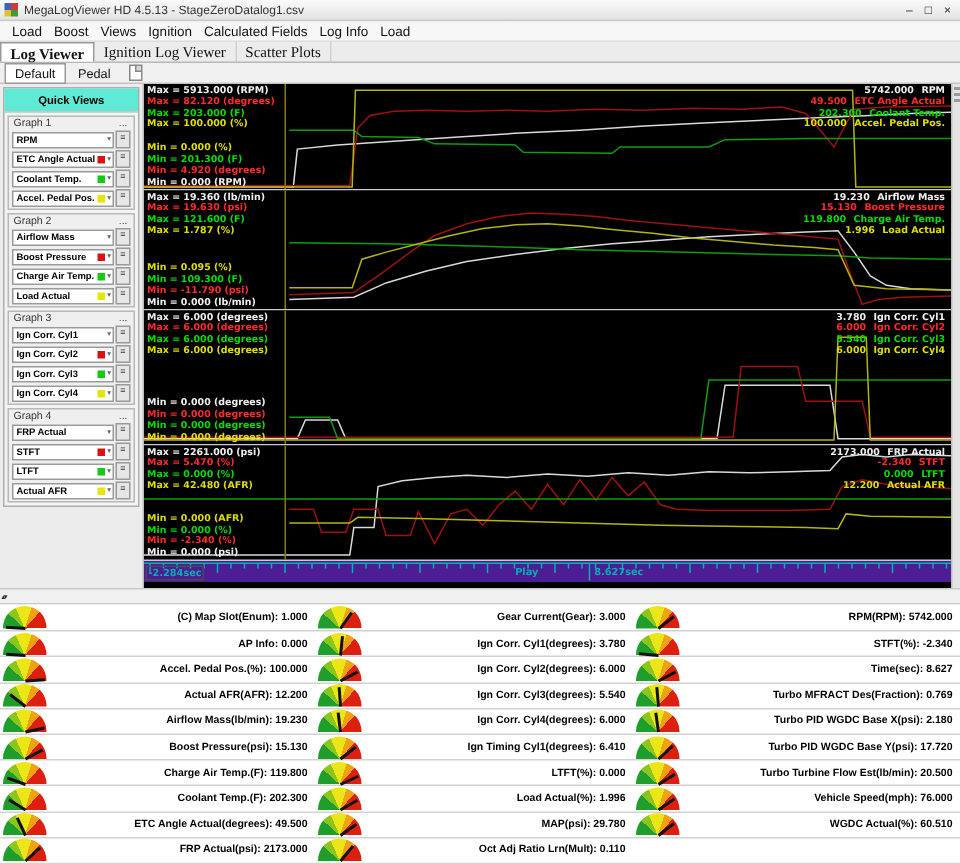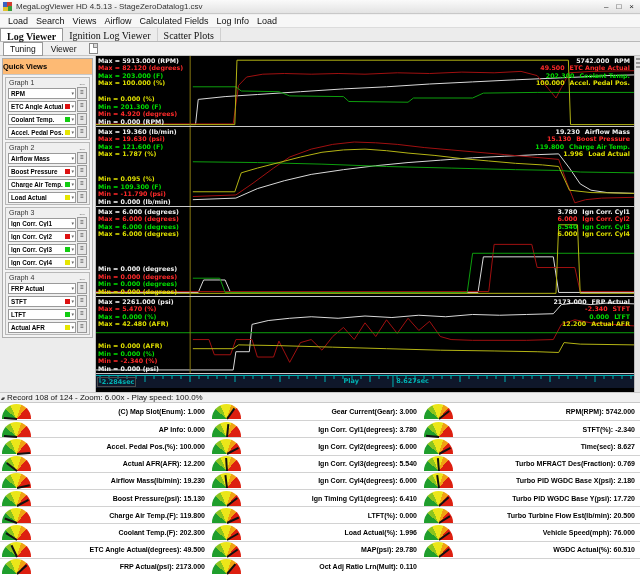--- a/index.html
+++ b/index.html
@@ -26,21 +26,21 @@
   .viewtabs{position:absolute;left:0;top:42px;width:640px;height:14px;background:#f0f0f0;border-bottom:1px solid #c4c4c4;display:flex;align-items:center;box-sizing:border-box;padding-left:3px;gap:2px;}
   .viewtabs .vtab{font-size:8.5px;color:#111;padding:1px 6px;}
   .viewtabs .vtab.sel{background:#fff;border:1px solid #999;}
   .page-icon{display:inline-block;width:7px;height:9px;background:#fff;border:1px solid #888;margin-left:4px;position:relative;}
   .page-icon:before{content:"";position:absolute;right:0;top:0;width:3px;height:3px;background:#d8d8d8;border-left:1px solid #888;border-bottom:1px solid #888;}
 
   
   .content{position:absolute;left:0;top:56px;width:640px;height:336px;}
   .sidebar{position:absolute;left:0;top:0;width:96px;height:336px;background:#ececec;border-right:1px solid #bdbdbd;box-sizing:border-box;}
   .qv-panel{margin:2px 2px 0 2px;border:1px solid #aeaeae;background:#f3f3f3;}
-  .qv-header{font-size:7.5px;font-weight:bold;text-align:left;padding:3px 0;border-bottom:1px solid #c8c8c8;background:#fdba74;}
+  .qv-header{font-size:7.5px;font-weight:bold;text-align:center;padding:3px 0;border-bottom:1px solid #c8c8c8;background:#5eead4;}
   .group{border:1px solid #b8b8b8;margin:2px;background:#efefef;}
   .group-head{display:flex;justify-content:space-between;align-items:center;padding:1px 3px 0 3px;}
   .group-title{font-size:7px;color:#333;}
   .group-opts{font-size:7px;color:#444;line-height:6px;padding:0 1px;}
   .chan-row{display:flex;align-items:center;margin:1px 2px;gap:1px;}
   .chan-select{flex:1 1 auto;display:flex;align-items:center;background:#fff;border:1px solid #9a9a9a;height:9px;padding:0 1px 0 2px;min-width:0;}
   .chan-name{font-size:6.3px;font-weight:bold;flex:1 1 auto;white-space:nowrap;overflow:hidden;}
   .chan-chip{width:5px;height:5px;flex:0 0 auto;margin-right:1px;}
   .chan-caret{font-size:5px;color:#666;flex:0 0 auto;line-height:5px;}
   .chan-menu{flex:0 0 auto;width:8px;height:10px;border:1px solid #9a9a9a;background:#e6e6e6;font-size:6px;line-height:9px;text-align:center;color:#333;}
@@ -48,21 +48,21 @@
   
   .grapharea{position:absolute;left:96px;top:0;width:544px;height:336px;background:#000;}
   .graph-stack{position:absolute;left:0;top:0;width:538px;height:336px;}
   .graph-pane{position:relative;width:538px;background:#000;border-bottom:1px solid #c9c9c9;box-sizing:border-box;}
   .graph-pane svg{position:absolute;left:0;top:0;width:100%;height:100%;}
   .anno{position:absolute;font-size:6.3px;font-weight:bold;line-height:7.4px;font-family:"DejaVu Sans",sans-serif;white-space:nowrap;z-index:2;}
   .anno.max{left:2px;top:1px;}
   .anno.min{left:2px;bottom:1px;}
   .anno.cur{right:4px;top:1px;text-align:right;}
   .cv-val{display:inline-block;margin-right:5px;}
-  .time-axis{position:relative;width:538px;height:14px;background:#0f172a;}
+  .time-axis{position:relative;width:538px;height:14px;background:#4c1d95;}
   .time-axis svg{position:absolute;left:0;top:0;}
   .ax-label{position:absolute;font-size:6.5px;font-weight:bold;color:#00b2b2;top:3px;font-family:"DejaVu Sans",sans-serif;white-space:nowrap;}
   .ax-start{left:1px;border:1px solid #4a4a4a;padding:0 1px;}
   .ax-title{left:46%;}
   .ax-cursor{left:55.8%;}
   .right-strip{position:absolute;right:0;top:0;width:6px;height:336px;background:#e4e4e4;border-left:1px solid #bdbdbd;box-sizing:border-box;}
   .right-strip i{display:block;width:4px;height:2px;background:#9a9a9a;margin:2px auto 0 auto;}
 
   
   .statusbar{position:absolute;left:0;top:392px;width:640px;height:11px;background:#f0f0f0;border-top:1px solid #c9c9c9;border-bottom:1px solid #c9c9c9;display:flex;align-items:center;box-sizing:border-box;}
@@ -88,37 +88,37 @@
     <span class="title">MegaLogViewer HD 4.5.13 - StageZeroDatalog1.csv</span>
     <span class="winbtns">
       <span>–</span>
       <span>□</span>
       <span>×</span>
     </span>
   </div>
 
   <div class="menubar" id="menubar">
       <span class="mi">Load</span>
-      <span class="mi">Search</span>
+      <span class="mi">Boost</span>
       <span class="mi">Views</span>
-      <span class="mi">Airflow</span>
+      <span class="mi">Ignition</span>
       <span class="mi">Calculated Fields</span>
       <span class="mi">Log Info</span>
       <span class="mi">Load</span>
     </div>
 
   <div class="maintabs" id="maintabs">
       <span class="tab sel">Log Viewer</span>
       <span class="tab">Ignition Log Viewer</span>
       <span class="tab">Scatter Plots</span>
     </div>
 
   <div class="viewtabs" id="viewtabs">
-      <span class="vtab sel">Tuning</span>
-      <span class="vtab">Viewer</span>
+      <span class="vtab sel">Default</span>
+      <span class="vtab">Pedal</span>
       <span class="page-icon"></span>
     </div>
 
   <div class="content">
     <div class="sidebar">
       <div class="qv-panel">
         <div class="qv-header">Quick Views</div>
         <div id="groups">
             <div class="group">
               <div class="group-head">
@@ -459,21 +459,20 @@
       <div class="right-strip">
           <i></i>
           <i></i>
           <i></i>
         </div>
     </div>
   </div>
 
   <div class="statusbar">
     <span class="splitter">▴▾</span>
-    <span class="status-text">Record 108 of 124 - Zoom: 6.00x - Play speed: 100.0%</span>
   </div>
 
   <div class="gaugepanel" id="gaugepanel">
       <div class="gcell first">
         <div class="gauge">
           <div class="needle" style="transform: rotate(-86deg);"></div>
         </div>
       </div>
       <div class="gcell glabel first">
         <span><span>(C) Map Slot(Enum)</span>: <span>1.000</span></span>

